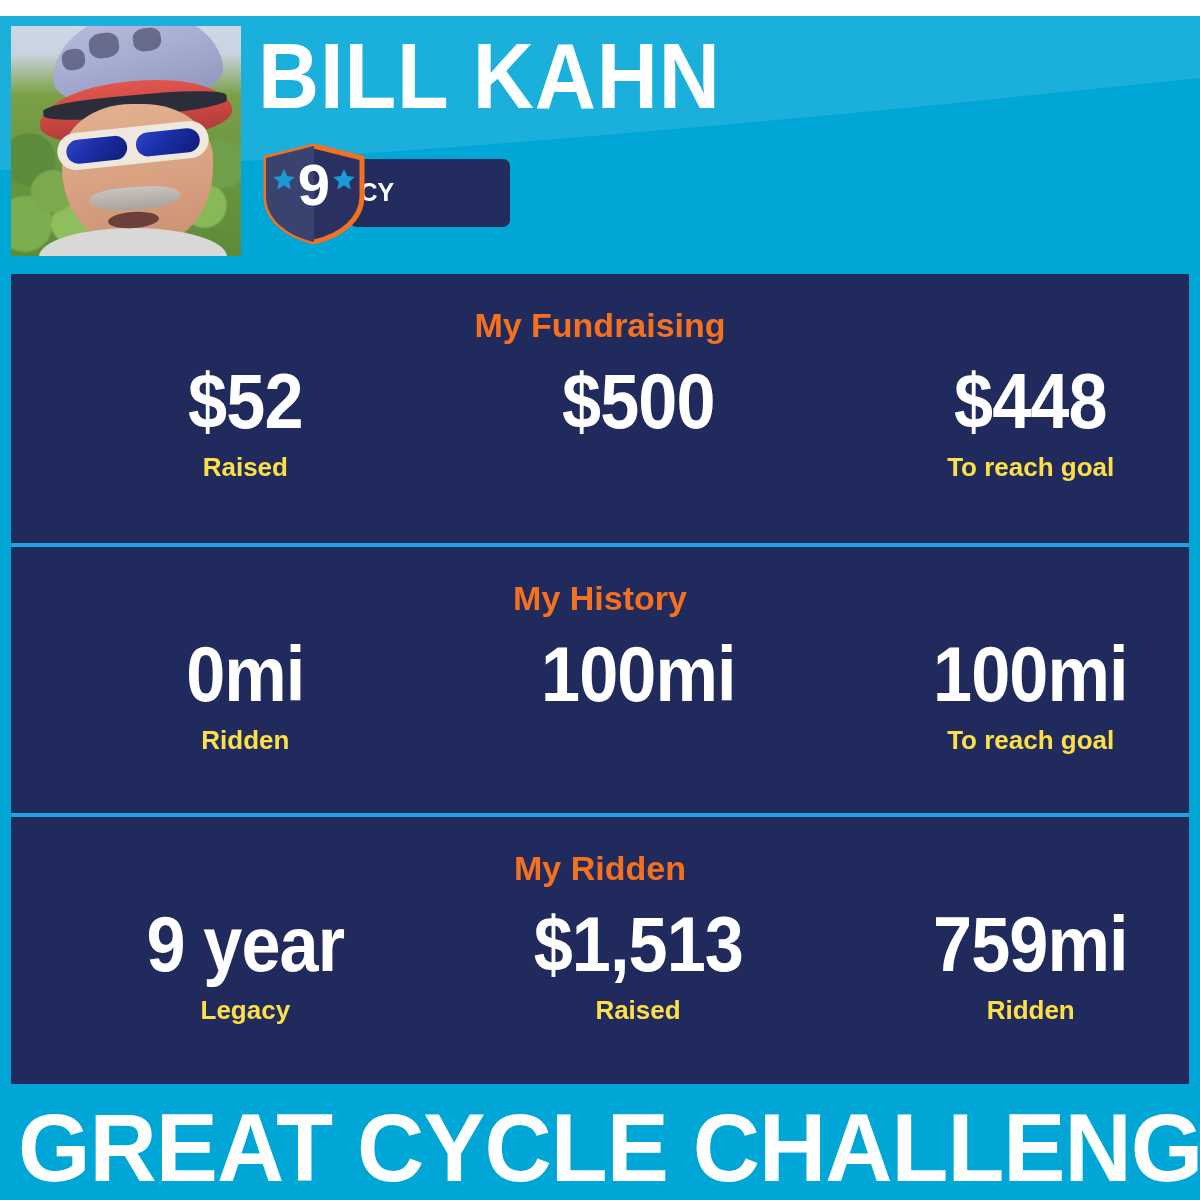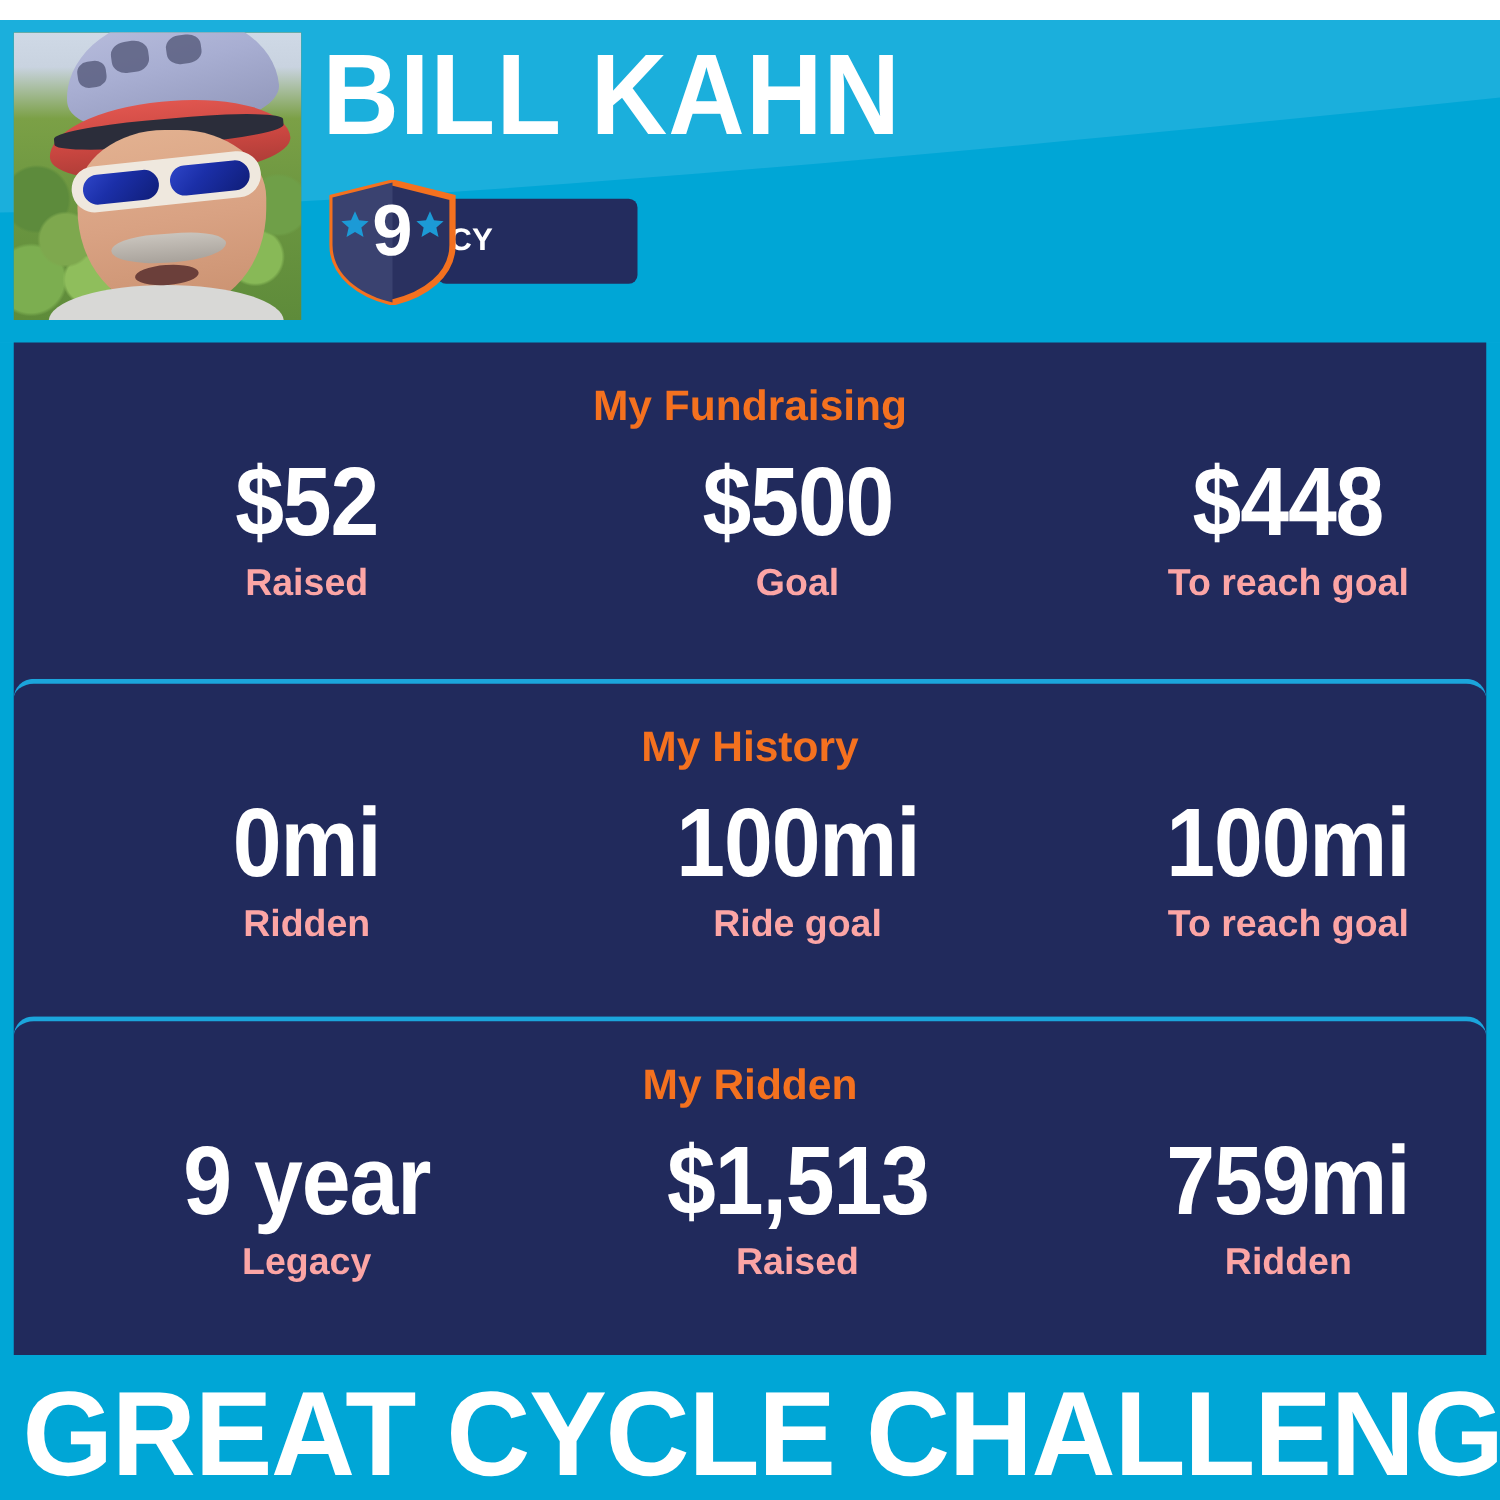--- a/index.html
+++ b/index.html
@@ -208,21 +208,20 @@
     left: 11px;
     top: 258px;
     width: 1178px;
     height: 810px;
     background: #212a5c;
   }
   .section {
     position: relative;
     width: 100%;
     box-sizing: border-box;
-    border-radius: 16px;
   }
   .section + .section { border-top: 4px solid #1ba5dc; }
   .sec-1 { height: 269px; }
   .sec-2 { height: 270px; }
   .sec-3 { height: 267px; }
 
   .section-title {
     text-align: center;
     color: #f4711f;
     font-family: "Liberation Sans", sans-serif;
@@ -245,24 +244,24 @@
   .stat-value {
     color: #ffffff;
     font-family: "Liberation Sans Narrow", "Liberation Sans", sans-serif;
     font-weight: 700;
     font-size: 78px;
     line-height: 86px;
     letter-spacing: -1px;
     transform: scaleX(0.90);
   }
   .stat-label {
-    color: #fca5a5;
-    font-family: "Liberation Sans", sans-serif;
-    font-weight: 700;
-    font-size: 30px;
+    color: #fde047;
+    font-family: "Liberation Sans", sans-serif;
+    font-weight: 700;
+    font-size: 26px;
     line-height: 34px;
     margin-top: 6px;
   }
 
   
   .footer {
     position: absolute;
     left: 0;
     top: 1068px;
     width: 1200px;
@@ -340,39 +339,37 @@
 
     <div class="section sec-1">
       <div class="section-title">My Fundraising</div>
       <div class="stat-row">
         <div class="stat-col">
           <div class="stat-value">$52</div>
           <div class="stat-label">Raised</div>
         </div>
         <div class="stat-col">
           <div class="stat-value">$500</div>
-          <div class="stat-label">Goal</div>
         </div>
         <div class="stat-col">
           <div class="stat-value">$448</div>
           <div class="stat-label">To reach goal</div>
         </div>
       </div>
     </div>
 
     <div class="section sec-2">
       <div class="section-title">My History</div>
       <div class="stat-row">
         <div class="stat-col">
           <div class="stat-value">0mi</div>
           <div class="stat-label">Ridden</div>
         </div>
         <div class="stat-col">
           <div class="stat-value">100mi</div>
-          <div class="stat-label">Ride goal</div>
         </div>
         <div class="stat-col">
           <div class="stat-value">100mi</div>
           <div class="stat-label">To reach goal</div>
         </div>
       </div>
     </div>
 
     <div class="section sec-3">
       <div class="section-title">My Ridden</div>

